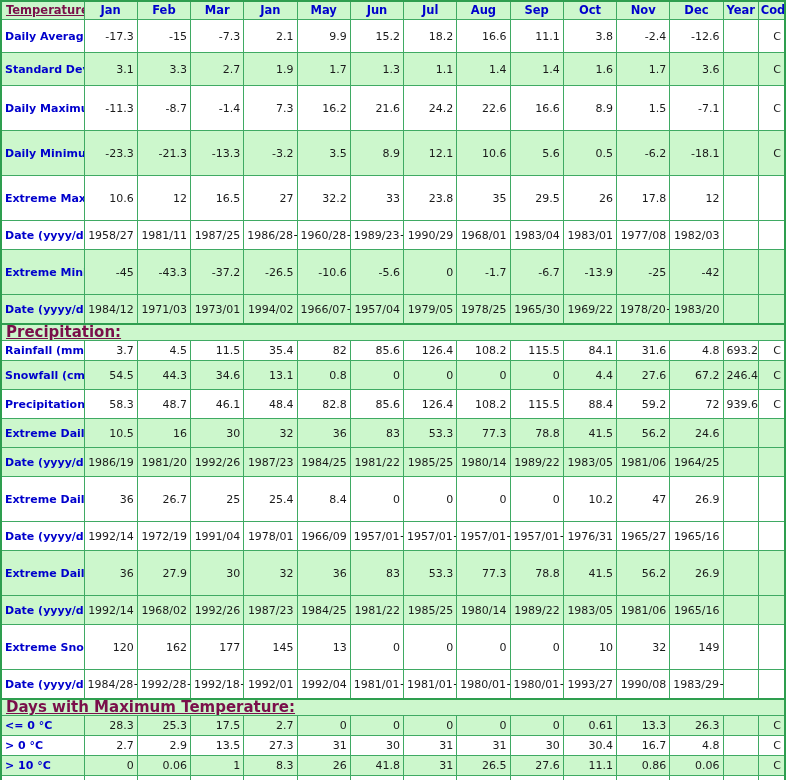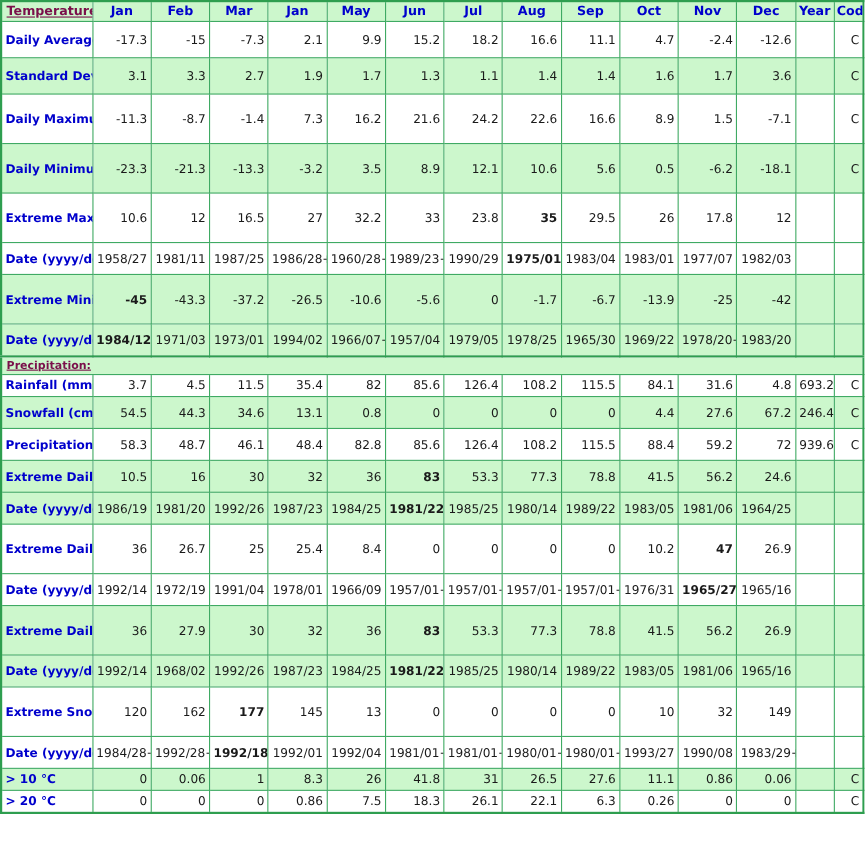--- a/index.html
+++ b/index.html
@@ -49,21 +49,21 @@
     padding-left: 4px;
   }
 
   
   tr.section td {
     background: #ccf7cc;
     color: #7a0f4a;
     font-weight: bold;
     text-decoration: underline;
     text-align: left;
-    font-size: 10px;
+    font-size: 15px;
     padding: 1px 4px;
     border-top: 2px solid #2e9e4f;
     border-bottom: 1px solid #3faa63;
   }
 
   
   td.lbl {
     color: #0000cc;
     font-weight: bold;
     text-align: left;
@@ -73,21 +73,21 @@
     line-height: 14px;
   }
 
   
   td.val {
     text-align: right;
     color: #1a1a1a;
     padding-right: 4px;
     font-size: 11.5px;
   }
-  td.val.bold { font-weight: bold; }
+  td.val.bold { font-weight: normal; }
   td.code {
     text-align: right;
     color: #1a1a1a;
     padding-right: 4px;
     font-size: 11.5px;
   }
 
   tr.white td  { background: #ffffff; }
   tr.green td  { background: #ccf7cc; }
 
@@ -141,21 +141,21 @@
         <td class="lbl">Daily Average (°C)</td>
         <td class="val">-17.3</td>
         <td class="val">-15</td>
         <td class="val">-7.3</td>
         <td class="val">2.1</td>
         <td class="val">9.9</td>
         <td class="val">15.2</td>
         <td class="val">18.2</td>
         <td class="val">16.6</td>
         <td class="val">11.1</td>
-        <td class="val">4.7</td>
+        <td class="val">3.8</td>
         <td class="val">-2.4</td>
         <td class="val">-12.6</td>
         <td class="val"></td>
         <td class="code">C</td>
       </tr>
       <tr class="green tall">
         <td class="lbl">Standard Deviation</td>
         <td class="val">3.1</td>
         <td class="val">3.3</td>
         <td class="val">2.7</td>
@@ -224,24 +224,24 @@
       </tr>
       <tr class="white mid">
         <td class="lbl">Date (yyyy/dd)</td>
         <td class="val">1958/27</td>
         <td class="val">1981/11</td>
         <td class="val">1987/25</td>
         <td class="val">1986/28+</td>
         <td class="val">1960/28+</td>
         <td class="val">1989/23+</td>
         <td class="val">1990/29</td>
-        <td class="val bold">1975/01</td>
+        <td class="val bold">1968/01</td>
         <td class="val">1983/04</td>
         <td class="val">1983/01</td>
-        <td class="val">1977/07</td>
+        <td class="val">1977/08</td>
         <td class="val">1982/03</td>
         <td class="val"></td>
         <td class="code"></td>
       </tr>
       <tr class="green xtall">
         <td class="lbl">Extreme Minimum (°C)</td>
         <td class="val bold">-45</td>
         <td class="val">-43.3</td>
         <td class="val">-37.2</td>
         <td class="val">-26.5</td>
@@ -456,20 +456,57 @@
         <td class="val">1981/01+</td>
         <td class="val">1981/01+</td>
         <td class="val">1980/01+</td>
         <td class="val">1980/01+</td>
         <td class="val">1993/27</td>
         <td class="val">1990/08</td>
         <td class="val">1983/29+</td>
         <td class="val"></td>
         <td class="code"></td>
       </tr>
+      <tr class="section">
+        <td colspan="15">Days with Maximum Temperature:</td>
+      </tr>
+      <tr class="green short">
+        <td class="lbl">&lt;= 0 °C</td>
+        <td class="val">28.3</td>
+        <td class="val">25.3</td>
+        <td class="val">17.5</td>
+        <td class="val">2.7</td>
+        <td class="val">0</td>
+        <td class="val">0</td>
+        <td class="val">0</td>
+        <td class="val">0</td>
+        <td class="val">0</td>
+        <td class="val">0.61</td>
+        <td class="val">13.3</td>
+        <td class="val">26.3</td>
+        <td class="val"></td>
+        <td class="code">C</td>
+      </tr>
+      <tr class="white short">
+        <td class="lbl">&gt; 0 °C</td>
+        <td class="val">2.7</td>
+        <td class="val">2.9</td>
+        <td class="val">13.5</td>
+        <td class="val">27.3</td>
+        <td class="val">31</td>
+        <td class="val">30</td>
+        <td class="val">31</td>
+        <td class="val">31</td>
+        <td class="val">30</td>
+        <td class="val">30.4</td>
+        <td class="val">16.7</td>
+        <td class="val">4.8</td>
+        <td class="val"></td>
+        <td class="code">C</td>
+      </tr>
       <tr class="green short">
         <td class="lbl">&gt; 10 °C</td>
         <td class="val">0</td>
         <td class="val">0.06</td>
         <td class="val">1</td>
         <td class="val">8.3</td>
         <td class="val">26</td>
         <td class="val">41.8</td>
         <td class="val">31</td>
         <td class="val">26.5</td>

